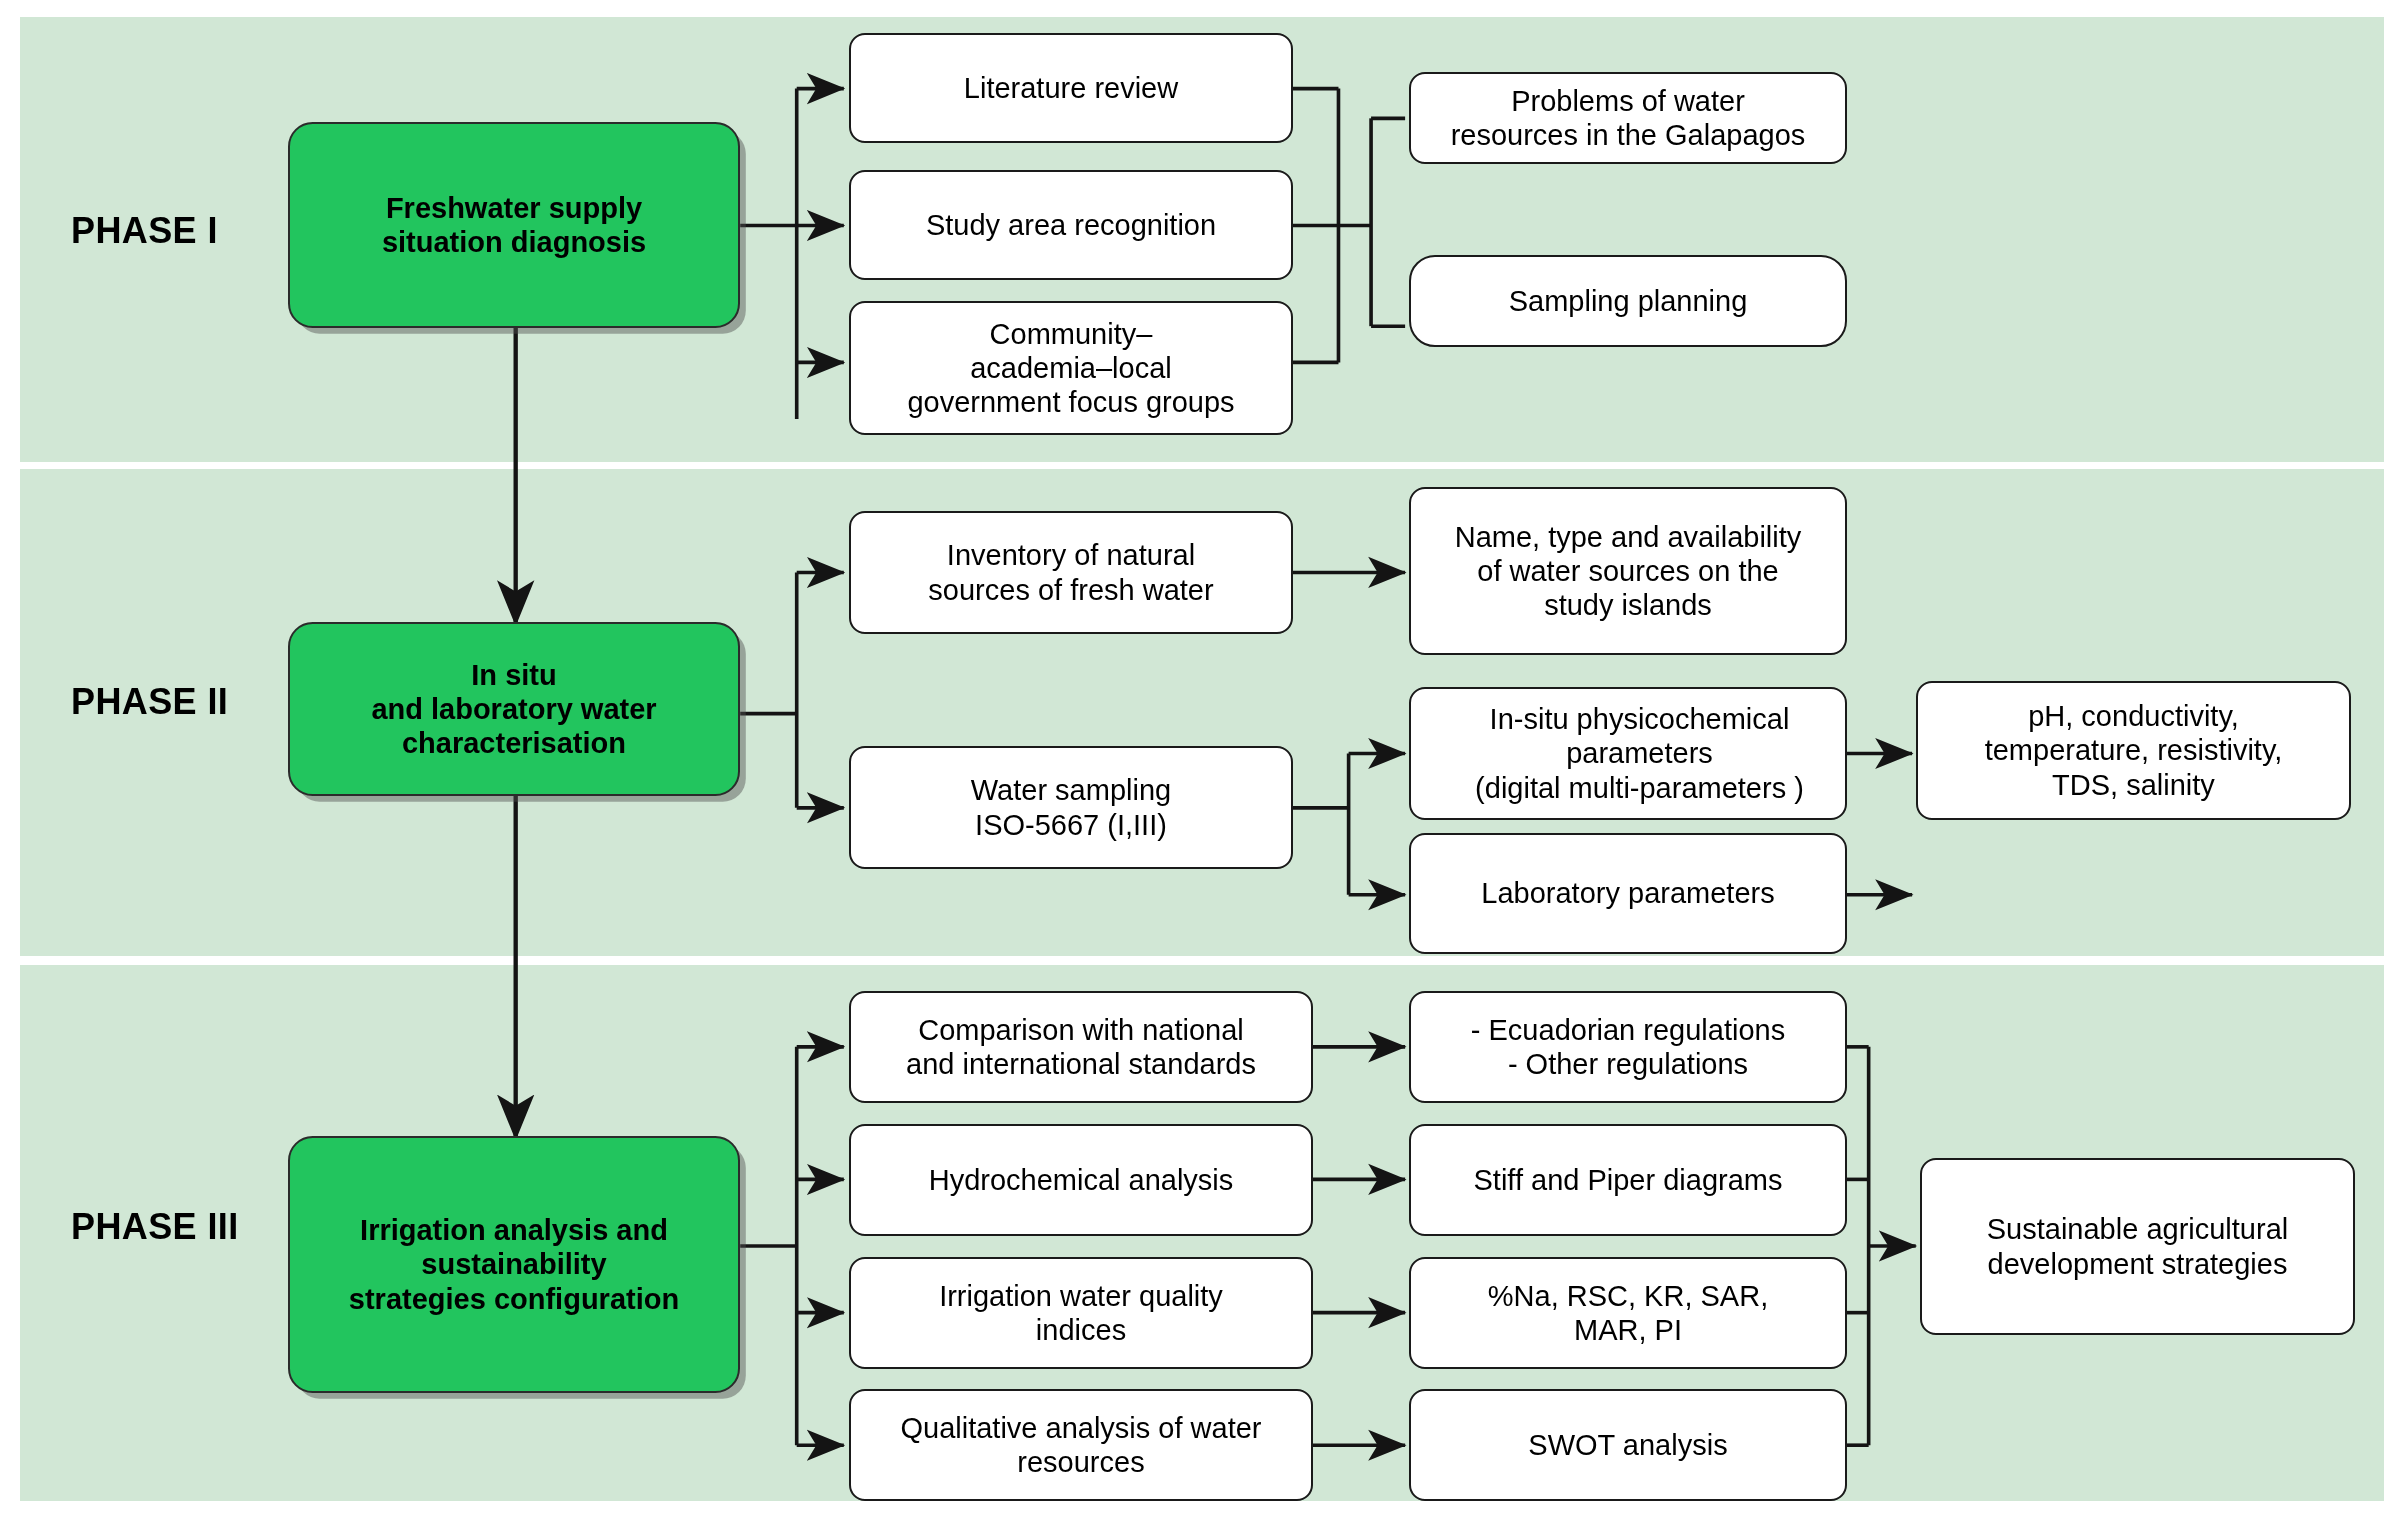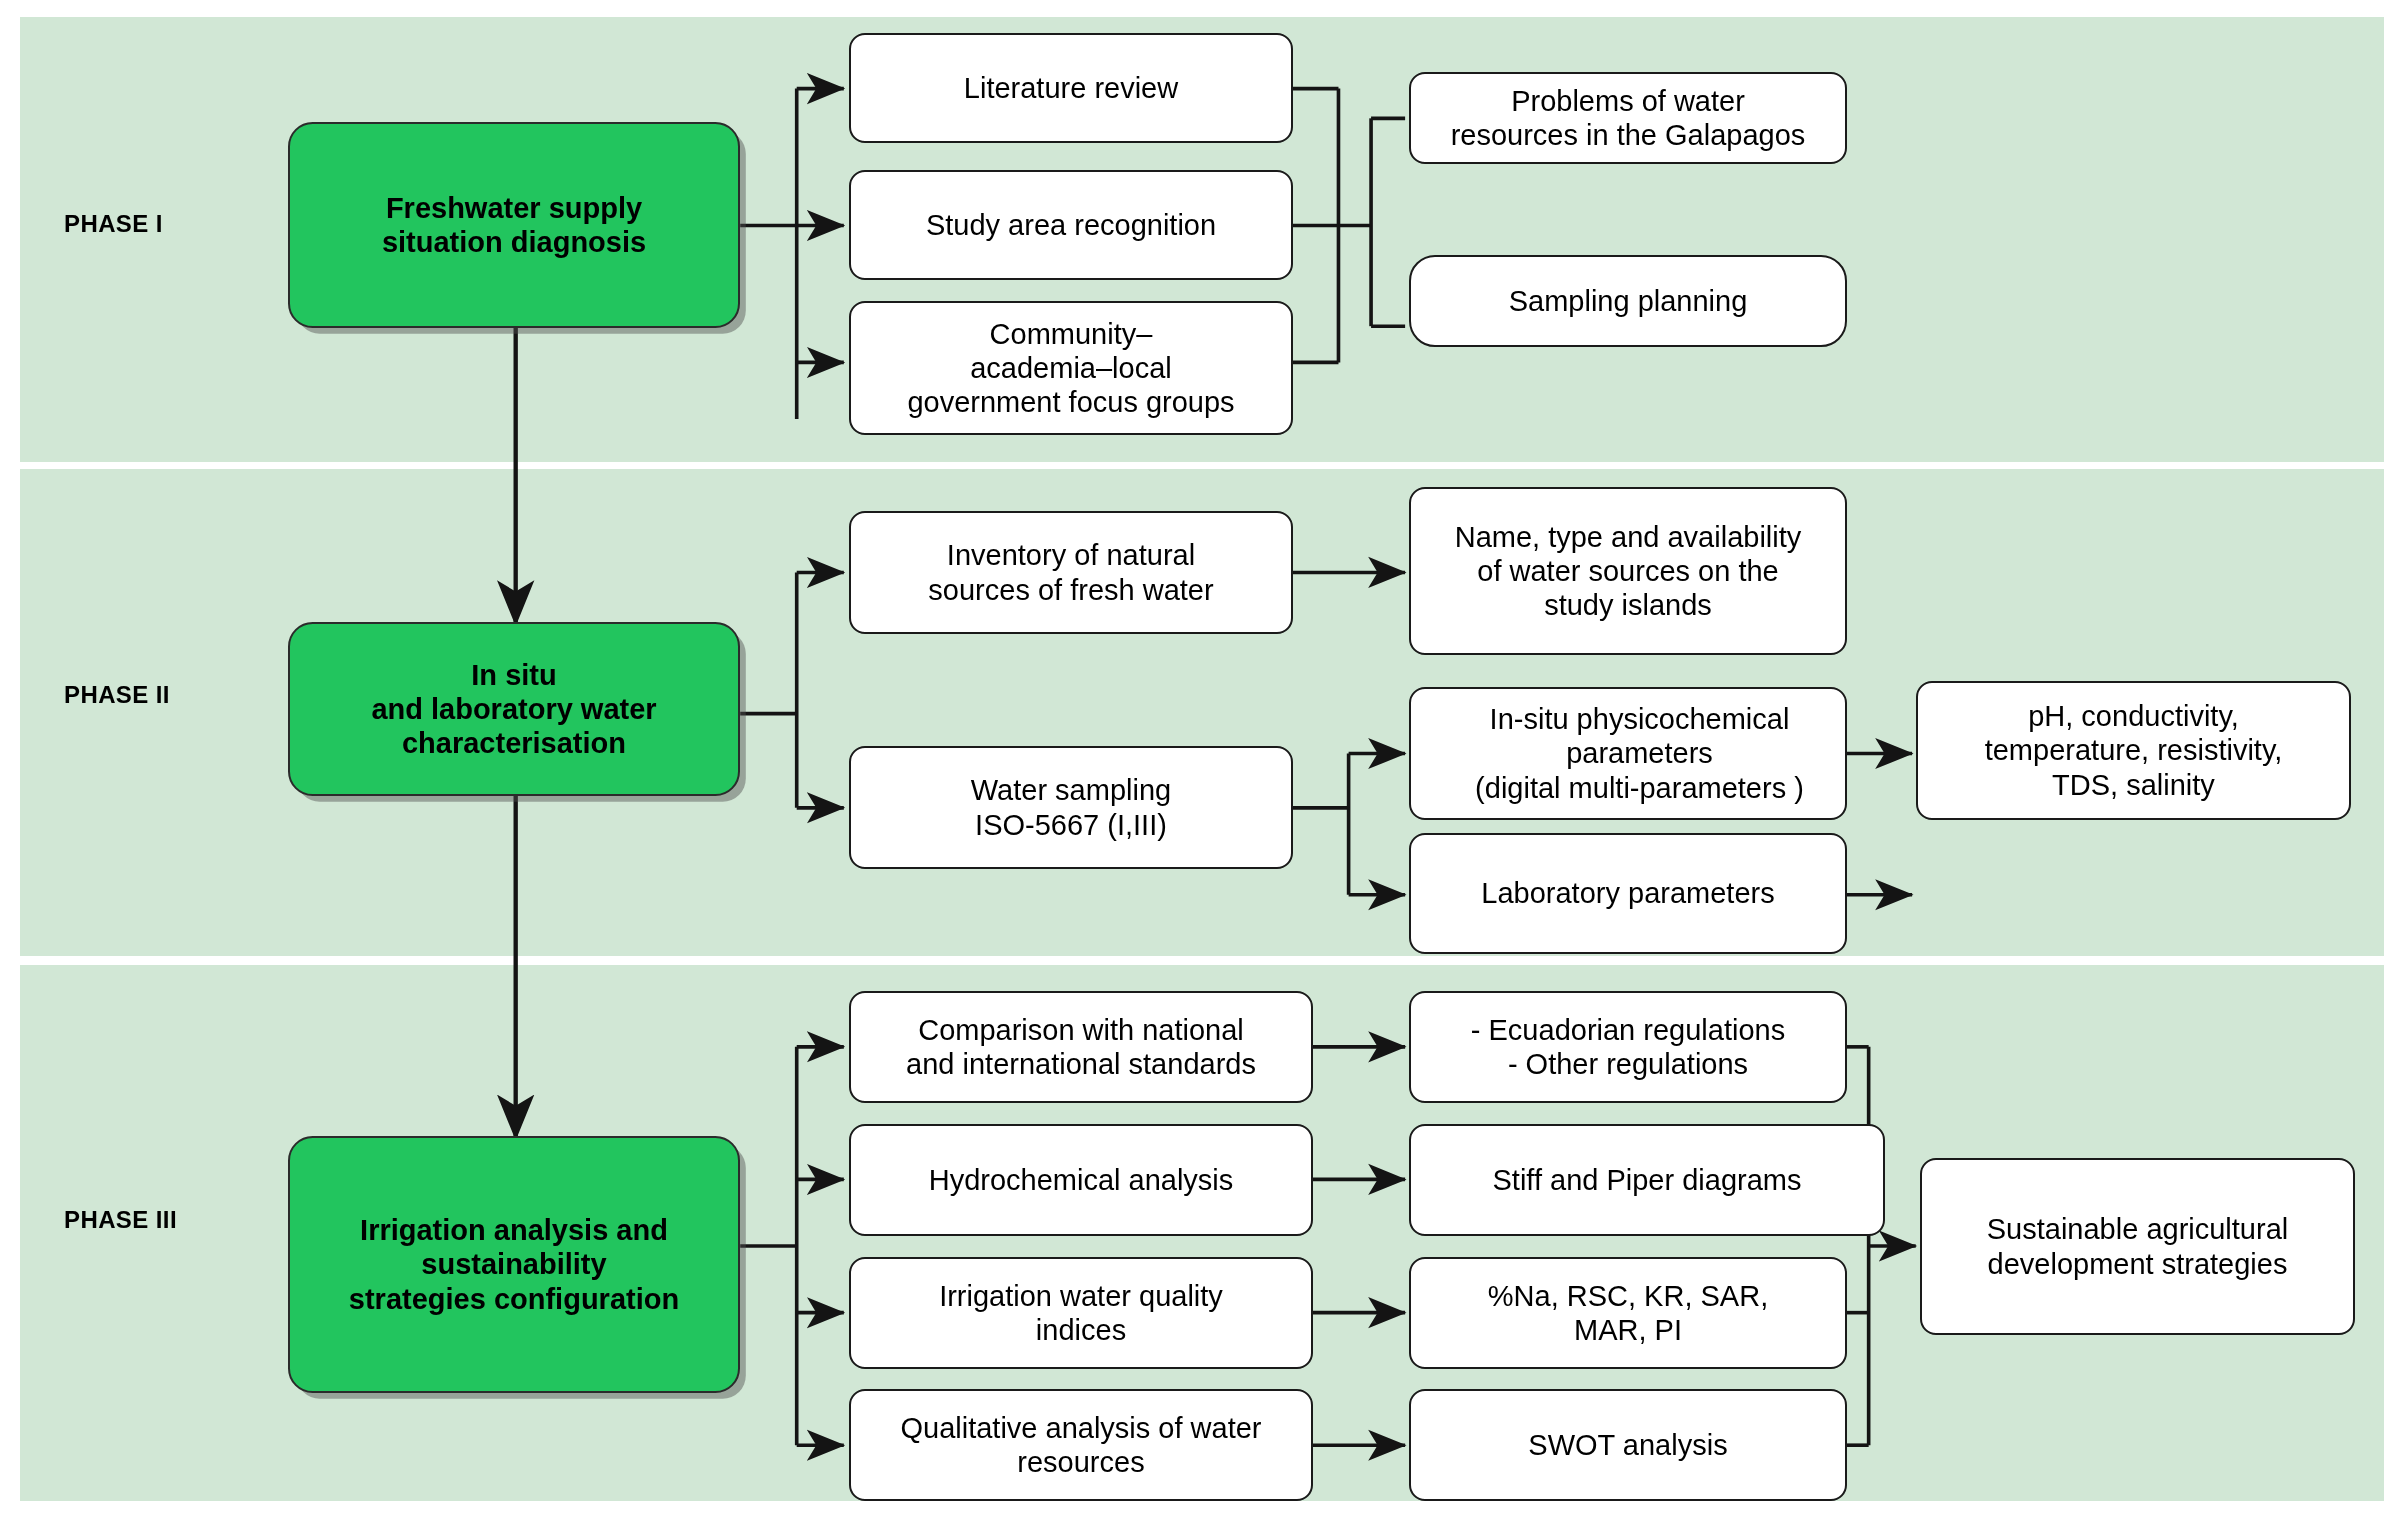--- a/index.html
+++ b/index.html
@@ -1,20 +1,20 @@
 <!DOCTYPE html>
 <html style="font-size:11.6px"><head>
 <meta charset="utf-8">
 <style>
   html,body{margin:0;padding:0;background:#ffffff;}
   #root{position:relative;width:2401px;height:1536px;background:#ffffff;
         font-family:"Liberation Sans","DejaVu Sans",sans-serif;overflow:hidden;}
   .band{position:absolute;background:#d1e7d5;}
-  .phase-label{position:absolute;font-weight:bold;font-size:24px;color:#000;
-               letter-spacing:0.4px;white-space:nowrap;}
+  .phase-label{position:absolute;font-weight:bold;font-size:36px;color:#000;
+               letter-spacing:0.4px;white-space:nowrap;margin-left:7px;}
   .node{position:absolute;box-sizing:border-box;display:flex;align-items:center;
         text-align:center;border:2.9px solid #1a1a1a;
         border-radius:16px;background:#ffffff;color:#000;font-size:29px;
         line-height:1.18;padding:4.3px 10px;}
   .node.primary{background:#22c55e;border-color:#2b2b2b;border-radius:24.6px;
                 font-weight:bold;box-shadow:7.2px 7.2px 0 -1.4px rgba(80,80,80,.45);}
   .node span{display:block;width:100%;white-space:pre-line;}
   svg.wires{position:absolute;left:0;top:0;width:2401px;height:1536px;
             pointer-events:none;overflow:visible;}
   .wire{stroke:#141414;stroke-width:5;fill:none;}
@@ -174,21 +174,21 @@
   </div>
   <div class="node" style="left:849px;top:1389px;width:464px;height:112px;">
     <span>Qualitative analysis of water
 resources</span>
   </div>
 
   <div class="node" style="left:1409px;top:991px;width:438px;height:112px;">
     <span>- Ecuadorian regulations
 - Other regulations</span>
   </div>
-  <div class="node" style="left:1409px;top:1124px;width:476px;height:112px;">
+  <div class="node" style="left:1409px;top:1124px;width:438px;height:112px;">
     <span>Stiff and Piper diagrams</span>
   </div>
   <div class="node" style="left:1409px;top:1257px;width:438px;height:112px;">
     <span>%Na, RSC, KR, SAR,
 MAR, PI</span>
   </div>
   <div class="node" style="left:1409px;top:1389px;width:438px;height:112px;">
     <span>SWOT analysis</span>
   </div>
 

